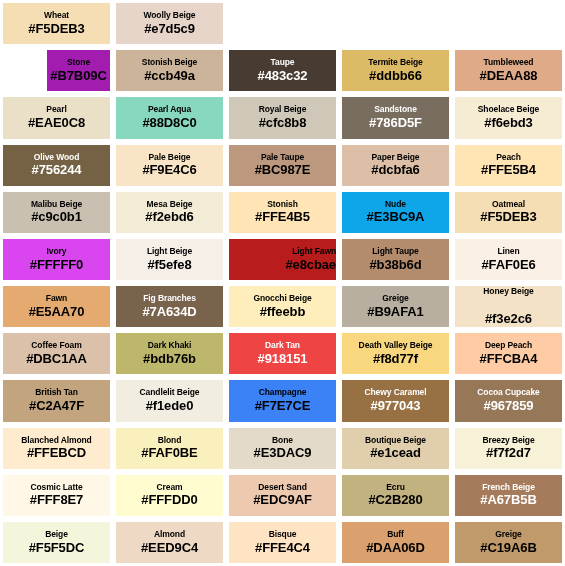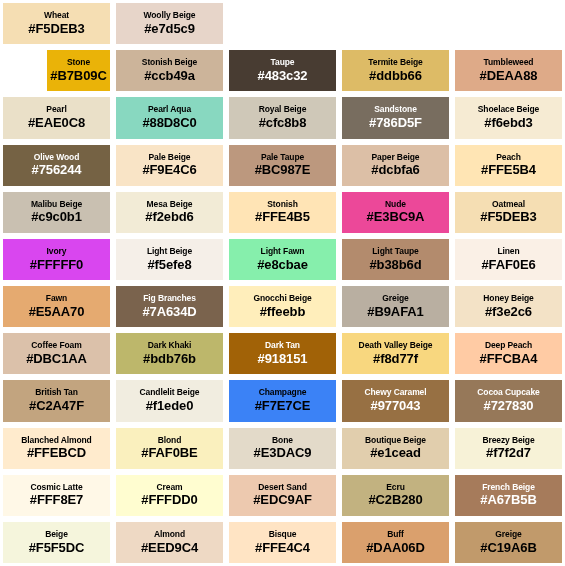--- a/index.html
+++ b/index.html
@@ -73,21 +73,21 @@
       <div class="swatch-hex"></div>
     </div>
     <div class="swatch light-bg" style="background: rgb(255, 255, 255); border: none;">
       <div class="swatch-name"></div>
       <div class="swatch-hex"></div>
     </div>
     <div class="swatch light-bg" style="background: rgb(255, 255, 255); border: none;">
       <div class="swatch-name"></div>
       <div class="swatch-hex"></div>
     </div>
-    <div class="swatch light-bg" style="background: #eab308; border-color: rgb(255, 255, 255); margin-left: 44px;">
+    <div class="swatch light-bg" style="background: #a21caf; border-color: rgb(255, 255, 255); margin-left: 44px;">
       <div class="swatch-name">Stone</div>
       <div class="swatch-hex">#B7B09C</div>
     </div>
     <div class="swatch light-bg" style="background: rgb(204, 180, 154); border-color: rgb(255, 255, 255);">
       <div class="swatch-name">Stonish Beige</div>
       <div class="swatch-hex">#ccb49a</div>
     </div>
     <div class="swatch dark-bg" style="background: rgb(72, 60, 50); border-color: rgb(255, 255, 255);">
       <div class="swatch-name">Taupe</div>
       <div class="swatch-hex">#483c32</div>
@@ -145,37 +145,37 @@
       <div class="swatch-hex">#c9c0b1</div>
     </div>
     <div class="swatch light-bg" style="background: rgb(242, 235, 214); border-color: rgb(255, 255, 255);">
       <div class="swatch-name">Mesa Beige</div>
       <div class="swatch-hex">#f2ebd6</div>
     </div>
     <div class="swatch light-bg" style="background: rgb(255, 228, 181); border-color: rgb(255, 255, 255);">
       <div class="swatch-name">Stonish</div>
       <div class="swatch-hex">#FFE4B5</div>
     </div>
-    <div class="swatch light-bg" style="background: #ec4899; border-color: rgb(255, 255, 255);">
+    <div class="swatch light-bg" style="background: #0ea5e9; border-color: rgb(255, 255, 255);">
       <div class="swatch-name">Nude</div>
       <div class="swatch-hex">#E3BC9A</div>
     </div>
     <div class="swatch light-bg" style="background: rgb(245, 222, 179); border-color: rgb(255, 255, 255);">
       <div class="swatch-name">Oatmeal</div>
       <div class="swatch-hex">#F5DEB3</div>
     </div>
     <div class="swatch light-bg" style="background: #d946ef; border-color: rgb(255, 255, 255);">
       <div class="swatch-name">Ivory</div>
       <div class="swatch-hex">#FFFFF0</div>
     </div>
     <div class="swatch light-bg" style="background: rgb(245, 239, 232); border-color: rgb(255, 255, 255);">
       <div class="swatch-name">Light Beige</div>
       <div class="swatch-hex">#f5efe8</div>
     </div>
-    <div class="swatch light-bg" style="background: #86efac; border-color: rgb(255, 255, 255);">
+    <div class="swatch light-bg" style="background: #b91c1c; border-color: rgb(255, 255, 255); align-items: flex-end;">
       <div class="swatch-name">Light Fawn</div>
       <div class="swatch-hex">#e8cbae</div>
     </div>
     <div class="swatch light-bg" style="background: rgb(179, 139, 109); border-color: rgb(255, 255, 255);">
       <div class="swatch-name">Light Taupe</div>
       <div class="swatch-hex">#b38b6d</div>
     </div>
     <div class="swatch light-bg" style="background: rgb(250, 240, 230); border-color: rgb(255, 255, 255);">
       <div class="swatch-name">Linen</div>
       <div class="swatch-hex">#FAF0E6</div>
@@ -189,33 +189,33 @@
       <div class="swatch-hex">#7A634D</div>
     </div>
     <div class="swatch light-bg" style="background: rgb(255, 238, 187); border-color: rgb(255, 255, 255);">
       <div class="swatch-name">Gnocchi Beige</div>
       <div class="swatch-hex">#ffeebb</div>
     </div>
     <div class="swatch light-bg" style="background: rgb(185, 175, 161); border-color: rgb(255, 255, 255);">
       <div class="swatch-name">Greige</div>
       <div class="swatch-hex">#B9AFA1</div>
     </div>
-    <div class="swatch light-bg" style="background: rgb(243, 226, 198); border-color: rgb(255, 255, 255);">
+    <div class="swatch light-bg" style="background: rgb(243, 226, 198); border-color: rgb(255, 255, 255); justify-content: space-between;">
       <div class="swatch-name">Honey Beige</div>
       <div class="swatch-hex">#f3e2c6</div>
     </div>
     <div class="swatch light-bg" style="background: rgb(219, 193, 170); border-color: rgb(255, 255, 255);">
       <div class="swatch-name">Coffee Foam</div>
       <div class="swatch-hex">#DBC1AA</div>
     </div>
     <div class="swatch light-bg" style="background: rgb(189, 183, 107); border-color: rgb(255, 255, 255);">
       <div class="swatch-name">Dark Khaki</div>
       <div class="swatch-hex">#bdb76b</div>
     </div>
-    <div class="swatch dark-bg" style="background: #a16207; border-color: rgb(255, 255, 255);">
+    <div class="swatch dark-bg" style="background: #ef4444; border-color: rgb(255, 255, 255);">
       <div class="swatch-name">Dark Tan</div>
       <div class="swatch-hex">#918151</div>
     </div>
     <div class="swatch light-bg" style="background: rgb(248, 215, 127); border-color: rgb(255, 255, 255);">
       <div class="swatch-name">Death Valley Beige</div>
       <div class="swatch-hex">#f8d77f</div>
     </div>
     <div class="swatch light-bg" style="background: rgb(255, 203, 164); border-color: rgb(255, 255, 255);">
       <div class="swatch-name">Deep Peach</div>
       <div class="swatch-hex">#FFCBA4</div>
@@ -231,21 +231,21 @@
     <div class="swatch light-bg" style="background: #3b82f6; border-color: rgb(255, 255, 255);">
       <div class="swatch-name">Champagne</div>
       <div class="swatch-hex">#F7E7CE</div>
     </div>
     <div class="swatch dark-bg" style="background: rgb(151, 112, 67); border-color: rgb(255, 255, 255);">
       <div class="swatch-name">Chewy Caramel</div>
       <div class="swatch-hex">#977043</div>
     </div>
     <div class="swatch dark-bg" style="background: rgb(150, 120, 89); border-color: rgb(255, 255, 255);">
       <div class="swatch-name">Cocoa Cupcake</div>
-      <div class="swatch-hex">#727830</div>
+      <div class="swatch-hex">#967859</div>
     </div>
     <div class="swatch light-bg" style="background: rgb(255, 235, 205); border-color: rgb(255, 255, 255);">
       <div class="swatch-name">Blanched Almond</div>
       <div class="swatch-hex">#FFEBCD</div>
     </div>
     <div class="swatch light-bg" style="background: rgb(250, 240, 190); border-color: rgb(255, 255, 255);">
       <div class="swatch-name">Blond</div>
       <div class="swatch-hex">#FAF0BE</div>
     </div>
     <div class="swatch light-bg" style="background: rgb(227, 218, 201); border-color: rgb(255, 255, 255);">

